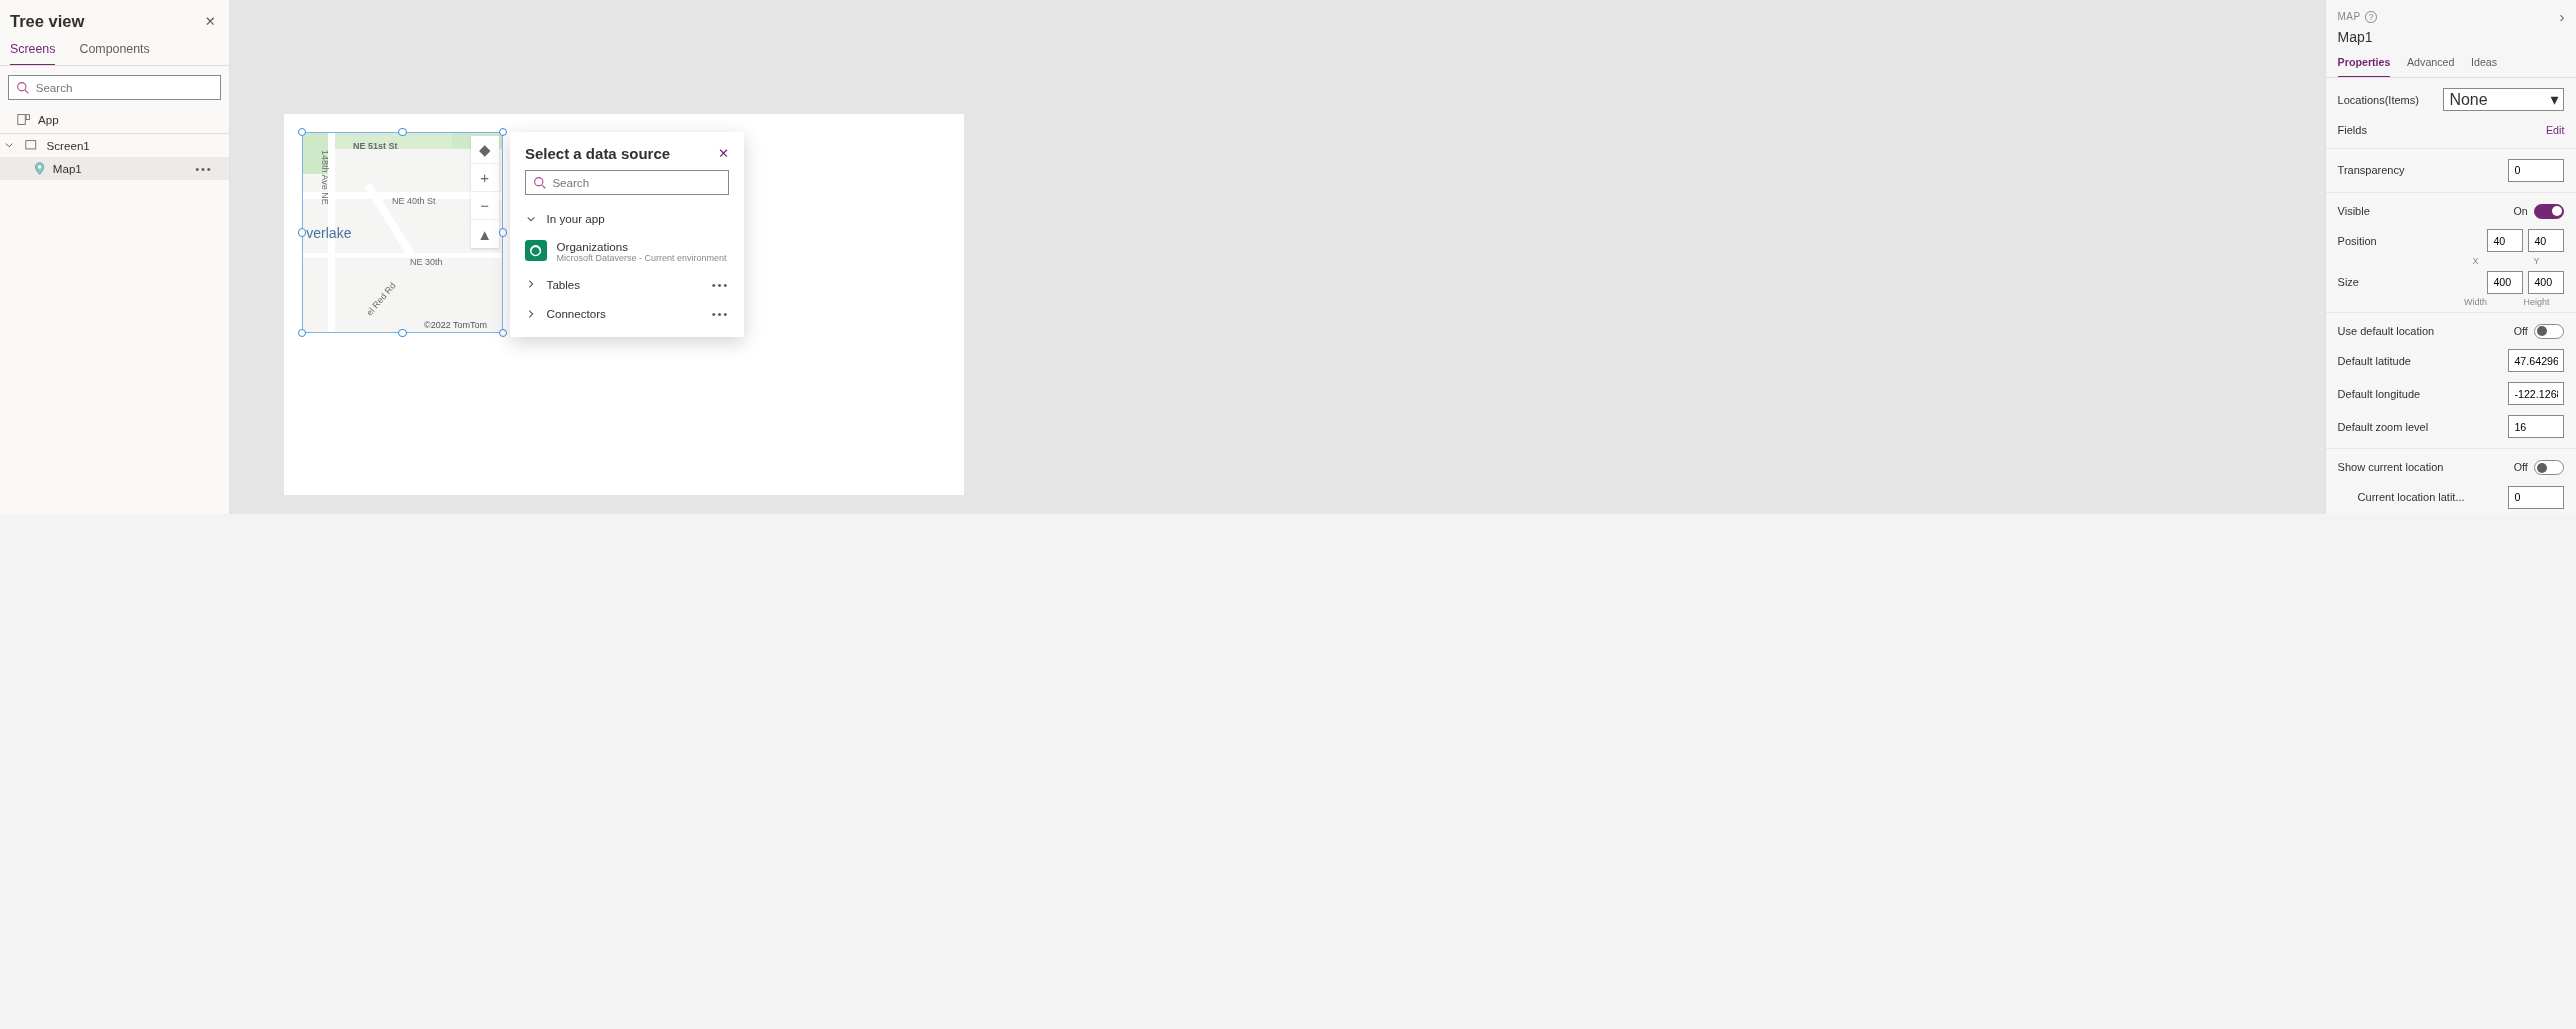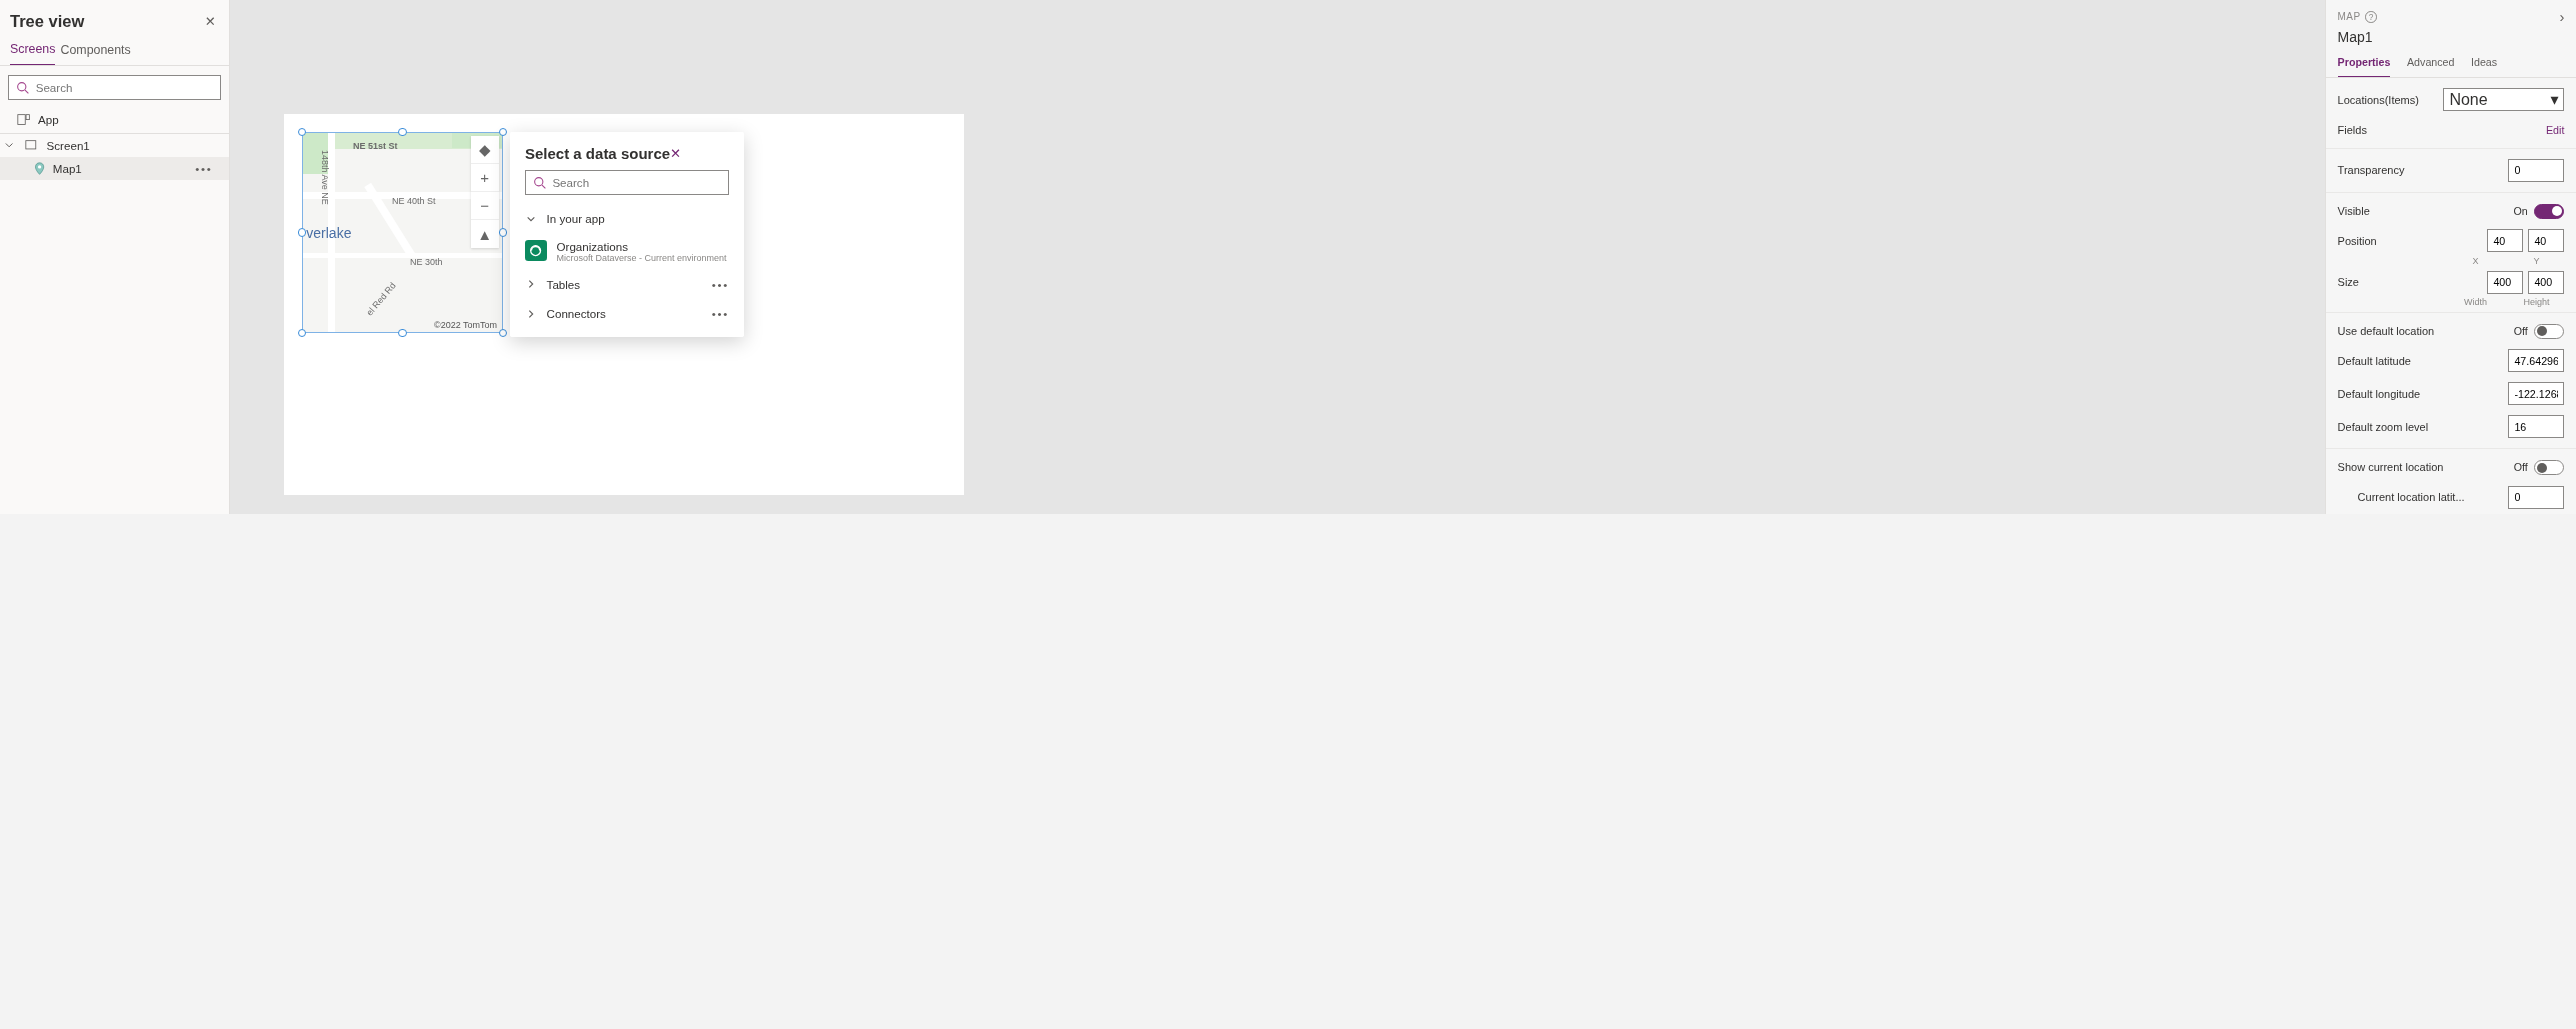--- a/index.html
+++ b/index.html
@@ -4,21 +4,21 @@
 <style>
   * { box-sizing: border-box; margin: 0; padding: 0; font-family: "Segoe UI", Arial, sans-serif; }
   html, body { width: 100%; height: 100%; background: #f3f3f3; color: #323130; font-size: 11.6px; }
   .app { display: flex; width: 100%; height: 514px; }
 
   
   .tree-panel { width: 230px; background: #faf9f8; border-right: 0.8px solid #e1dfdd; display: flex; flex-direction: column; }
   .tree-header { display: flex; align-items: center; justify-content: space-between; padding: 11.6px 13.2px 6.6px 10px; }
   .tree-header h1 { font-size: 16.5px; font-weight: 600; }
   .tree-header .close-x { font-size: 13.2px; color: #605e5c; cursor: pointer; }
-  .tree-tabs { display: flex; gap: 5px; padding: 0 10px; border-bottom: 0.8px solid #e1dfdd; align-items: center; }
+  .tree-tabs { display: flex; gap: 24px; padding: 0 10px; border-bottom: 0.8px solid #e1dfdd; }
   .tree-tab { padding: 5px 0 8.3px 0; font-size: 12.4px; color: #605e5c; cursor: pointer; }
   .tree-tab.active { color: #742774; border-bottom: 1.7px solid #742774; font-weight: 400; }
   .tree-search-wrap { padding: 8.3px 8.3px 6.6px 8.3px; }
   .tree-search { display: flex; align-items: center; border: 0.8px solid #8a8886; background: #fff; height: 25px; padding: 0 6.6px; }
   .tree-search svg { flex: none; }
   .tree-search input { border: none; outline: none; flex: 1; margin-left: 6.6px; font-size: 11.6px; background: transparent; }
   .tree-app-row { display: flex; align-items: center; gap: 8.3px; padding: 6.6px 10px 6.6px 16.5px; border-bottom: 0.8px solid #e1dfdd; }
   .tree-app-row svg { flex: none; }
   .tree-list { flex: 1; overflow: auto; }
   .tree-row { display: flex; align-items: center; gap: 10px; padding: 5px 8.3px; font-size: 11.6px; }
@@ -31,32 +31,32 @@
   
   .canvas { flex: 1; position: relative; background: #e5e5e5; }
   .artboard { position: absolute; left: 54px; top: 114px; width: 680px; height: 381px; background: #fff; }
   .map-control { position: absolute; left: 18px; top: 18px; width: 201px; height: 201px; border: 1.7px solid #7eb2e6; }
   .map-bg { position: absolute; inset: 0; background: linear-gradient(180deg,#d8ecd1 0%,#d8ecd1 8%,#f5f5f3 8%,#f5f5f3 100%); overflow: hidden; }
   .map-bg .green1 { position:absolute; left:0; top:0; width:25px; height:41px; background:#cde9c8; }
   .map-bg .green2 { position:absolute; right:0; top:0; width:50px; height:15px; background:#cde9c8; }
   .map-bg .road { position:absolute; background:#fff; }
   .map-label { position:absolute; font-size:9px; color:#6b6b6b; white-space: nowrap; }
   .map-overlake { position:absolute; left:3.3px; top:92px; font-size:14px; color:#4a6fa5; font-weight:500;}
-  .map-attrib { position:absolute; right:5px; bottom:1.7px; font-size:9px; color:#555; }
+  .map-attrib { position:absolute; right:15px; bottom:1.7px; font-size:9px; color:#555; }
   .map-vert-label { position:absolute; left:16.5px; top:16.5px; font-size:9px; color:#6b6b6b; writing-mode: vertical-rl; }
   .map-btns { position:absolute; right:3.3px; top:3.3px; width:28px; background:#fff; box-shadow:0 0.8px 2.5px rgba(0,0,0,0.15); }
   .map-btn { height:28px; border-bottom:0.8px solid #eee; display:flex; align-items:center; justify-content:center; color:#666; font-size:15px; }
   .map-btn:last-child { border-bottom:none; }
   .sel-handle { position:absolute; width:8.3px; height:8.3px; background:#fff; border:1.2px solid #3b8dd9; border-radius:50%; }
   .h-tl{left:-5px;top:-5px}.h-tm{left:50%;top:-5px;margin-left:-4.1px}.h-tr{right:-5px;top:-5px}
   .h-ml{left:-5px;top:50%;margin-top:-4.1px}.h-mr{right:-5px;top:50%;margin-top:-4.1px}
   .h-bl{left:-5px;bottom:-5px}.h-bm{left:50%;bottom:-5px;margin-left:-4.1px}.h-br{right:-5px;bottom:-5px}
 
   .ds-popup { position:absolute; left:226px; top:18px; width:234px; background:#fff; box-shadow:0 5px 20px rgba(0,0,0,0.18); border-radius:1.7px; padding-bottom:8.3px; }
-  .ds-head { display:flex; align-items:center; padding:13.2px 15px 8.3px 15px; }
+  .ds-head { display:flex; align-items:center; justify-content:space-between; padding:13.2px 15px 8.3px 15px; }
   .ds-head h2 { font-size:15px; font-weight:600; }
   .ds-head .x { color:#742774; font-size:13.2px; cursor:pointer; }
   .ds-search { margin:0 15px 8.3px 15px; display:flex; align-items:center; border:0.8px solid #8a8886; height:25px; padding:0 6.6px; }
   .ds-search input { border:none; outline:none; flex:1; margin-left:6.6px; font-size:11.6px; }
   .ds-section { display:flex; align-items:center; gap:10px; padding:8.3px 15px; cursor:pointer; }
   .ds-section .chev { width:11.6px; display:flex; justify-content:center; color:#605e5c; }
   .ds-section.exp .chev svg { transform: rotate(0deg); }
   .ds-section .more { margin-left:auto; color:#605e5c; letter-spacing:1.7px; }
   .ds-item { display:flex; align-items:flex-start; gap:10px; padding:6.6px 15px; }
   .ds-item .ico { width:21.5px; height:21.5px; background:#0b8a5f; border-radius:3.3px; display:flex; align-items:center; justify-content:center; flex:none; }

